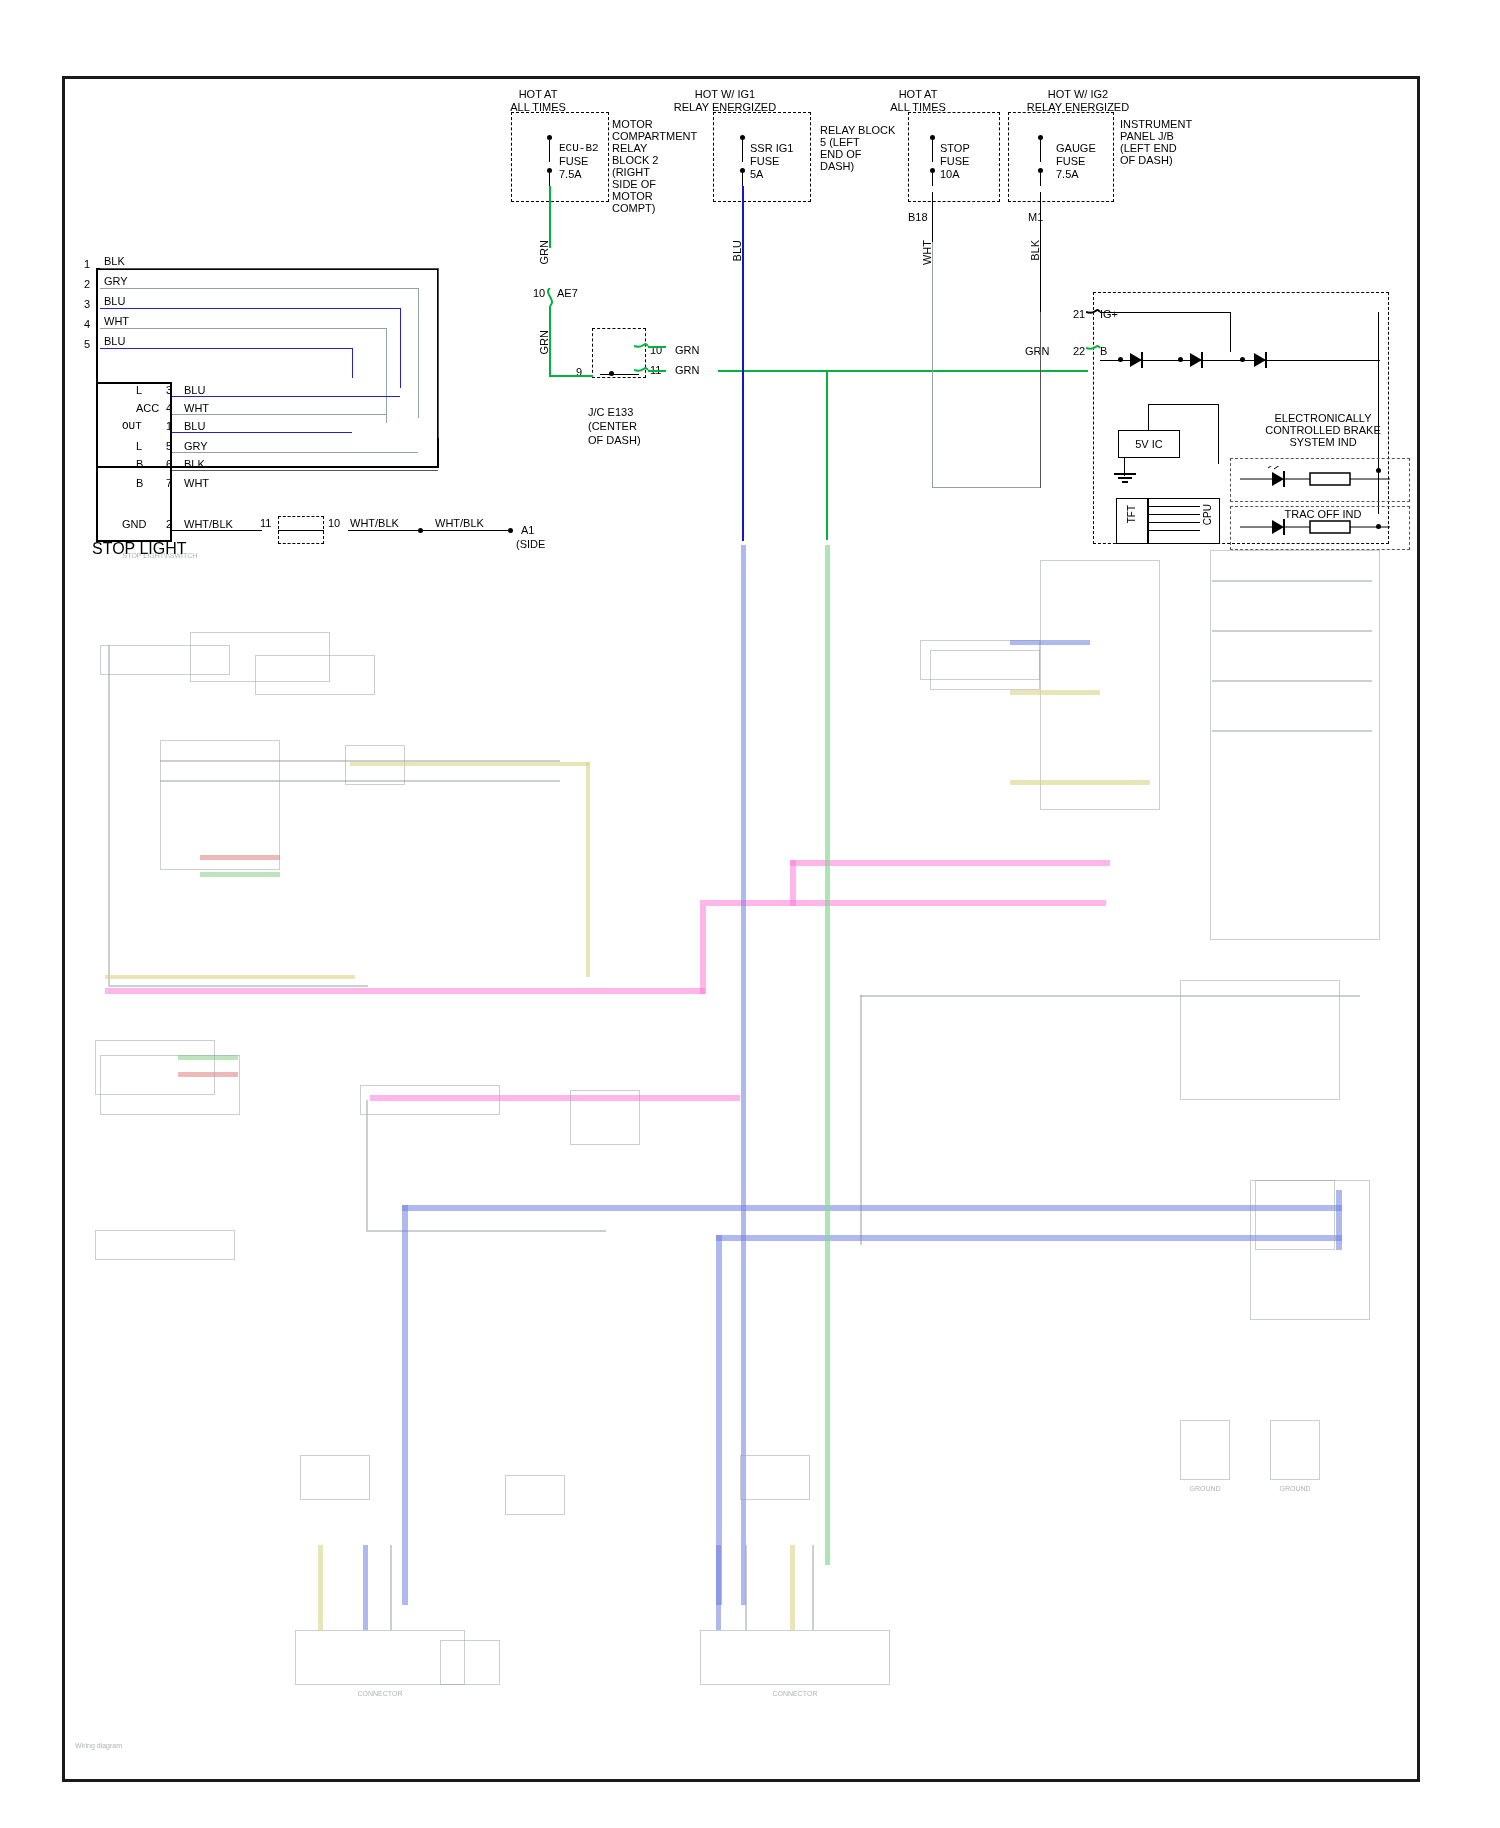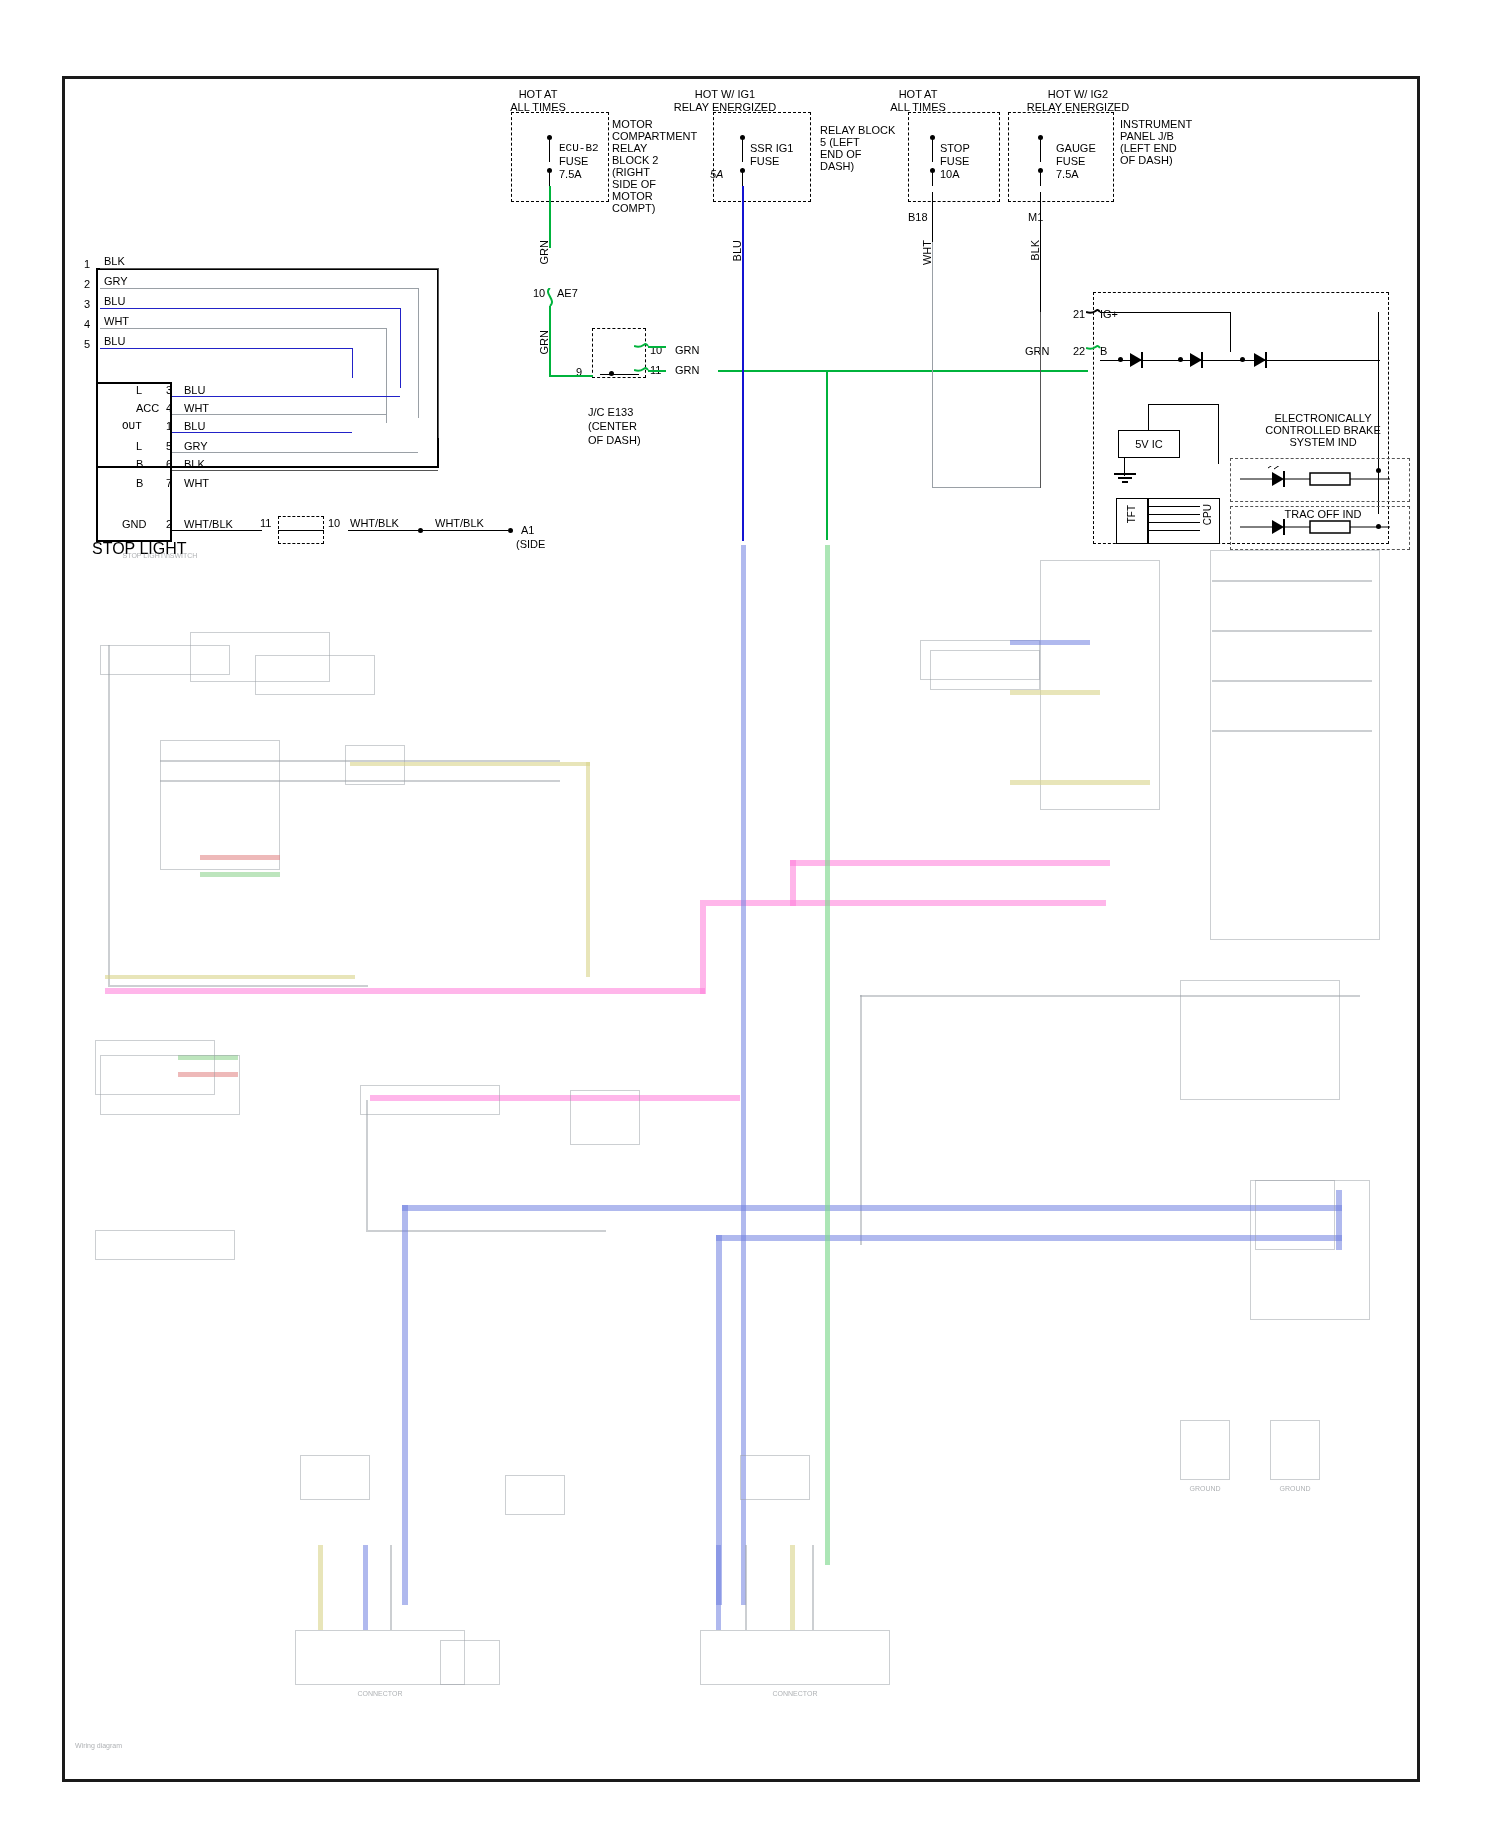--- a/index.html
+++ b/index.html
@@ -59,21 +59,21 @@
   <div class="dot" style="left:547px;top:168px;"></div>
   <div class="ln v1" style="left:549px;top:168px;height:18px;"></div>
   <div class="ln v1 grn" style="left:549px;top:186px;height:42px;width:2px;"></div>
   <div class="vert" style="left:538px;top:240px;">GRN</div>
 
   <div class="txt c" style="left:660px;top:88px;width:130px;">HOT W/ IG1</div>
   <div class="txt c" style="left:660px;top:101px;width:130px;">RELAY ENERGIZED</div>
   <div class="dash-box" style="left:713px;top:112px;width:98px;height:90px;"></div>
   <div class="txt" style="left:750px;top:142px;">SSR IG1</div>
   <div class="txt" style="left:750px;top:155px;">FUSE</div>
-  <div class="txt" style="left:710px;top:168px;font-style:italic;">5A</div>
+  <div class="txt" style="left:750px;top:168px;">5A</div>
   <div class="txt" style="left:820px;top:124px;">RELAY BLOCK
 5 (LEFT
 END OF
 DASH)</div>
   <div class="ln v1" style="left:742px;top:136px;height:26px;"></div>
   <div class="dot" style="left:740px;top:135px;"></div>
   <div class="dot" style="left:740px;top:168px;"></div>
   <div class="ln v1" style="left:742px;top:168px;height:18px;"></div>
   <div class="ln v1 blu" style="left:742px;top:186px;width:2px;height:45px;"></div>
   <div class="vert" style="left:731px;top:240px;">BLU</div>

